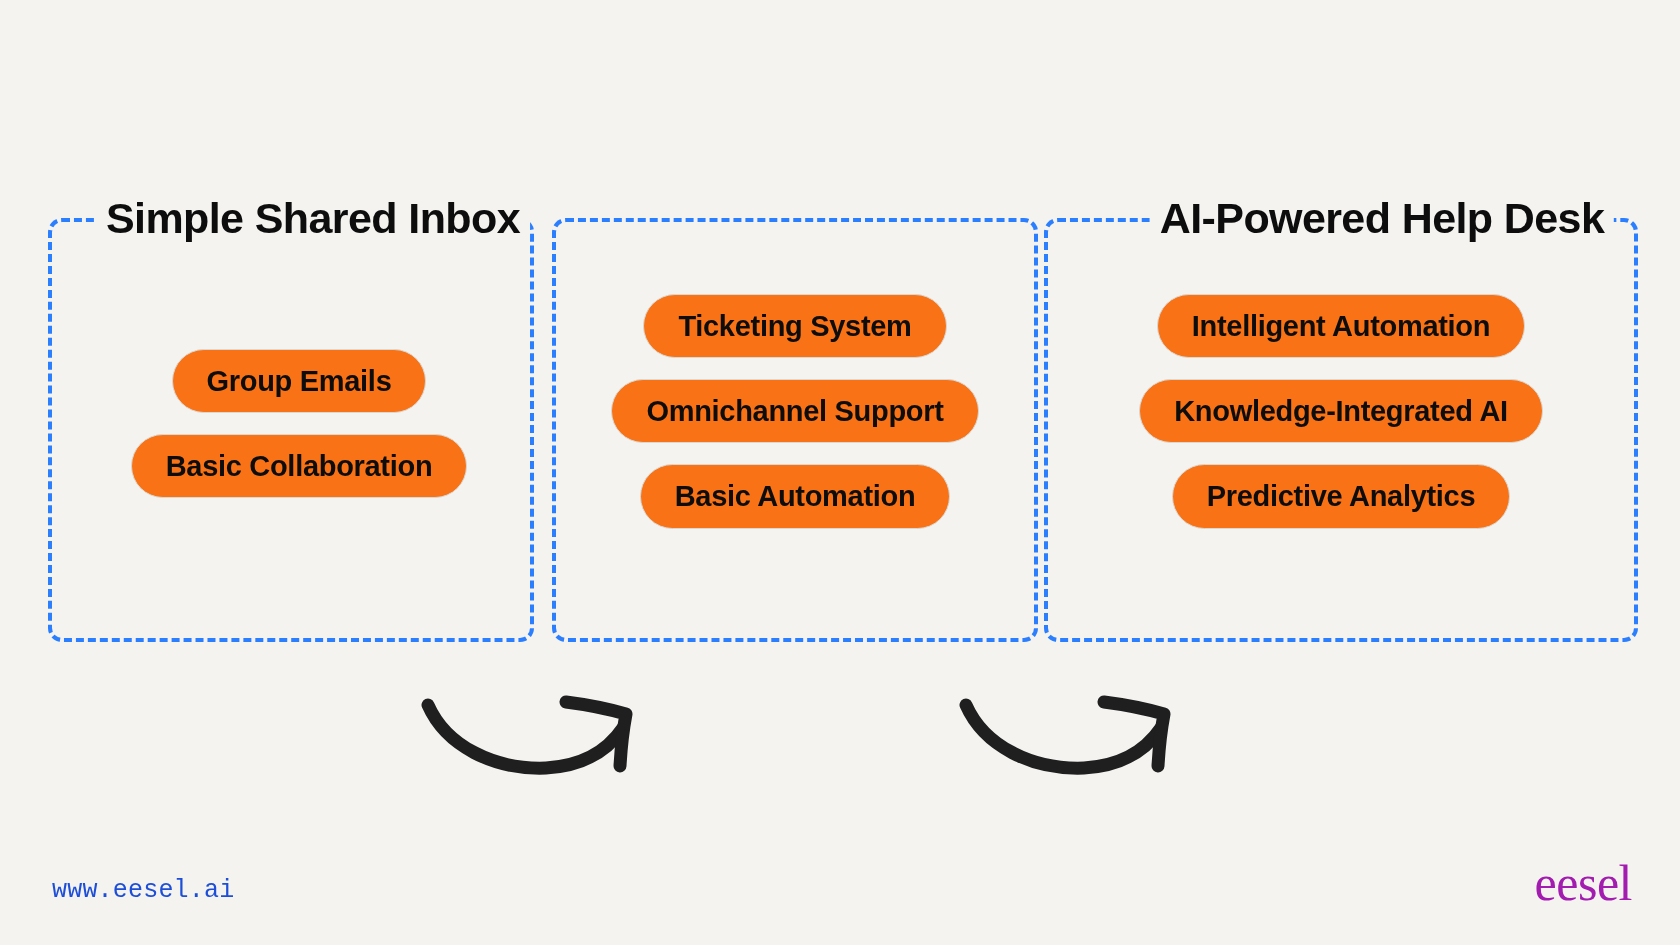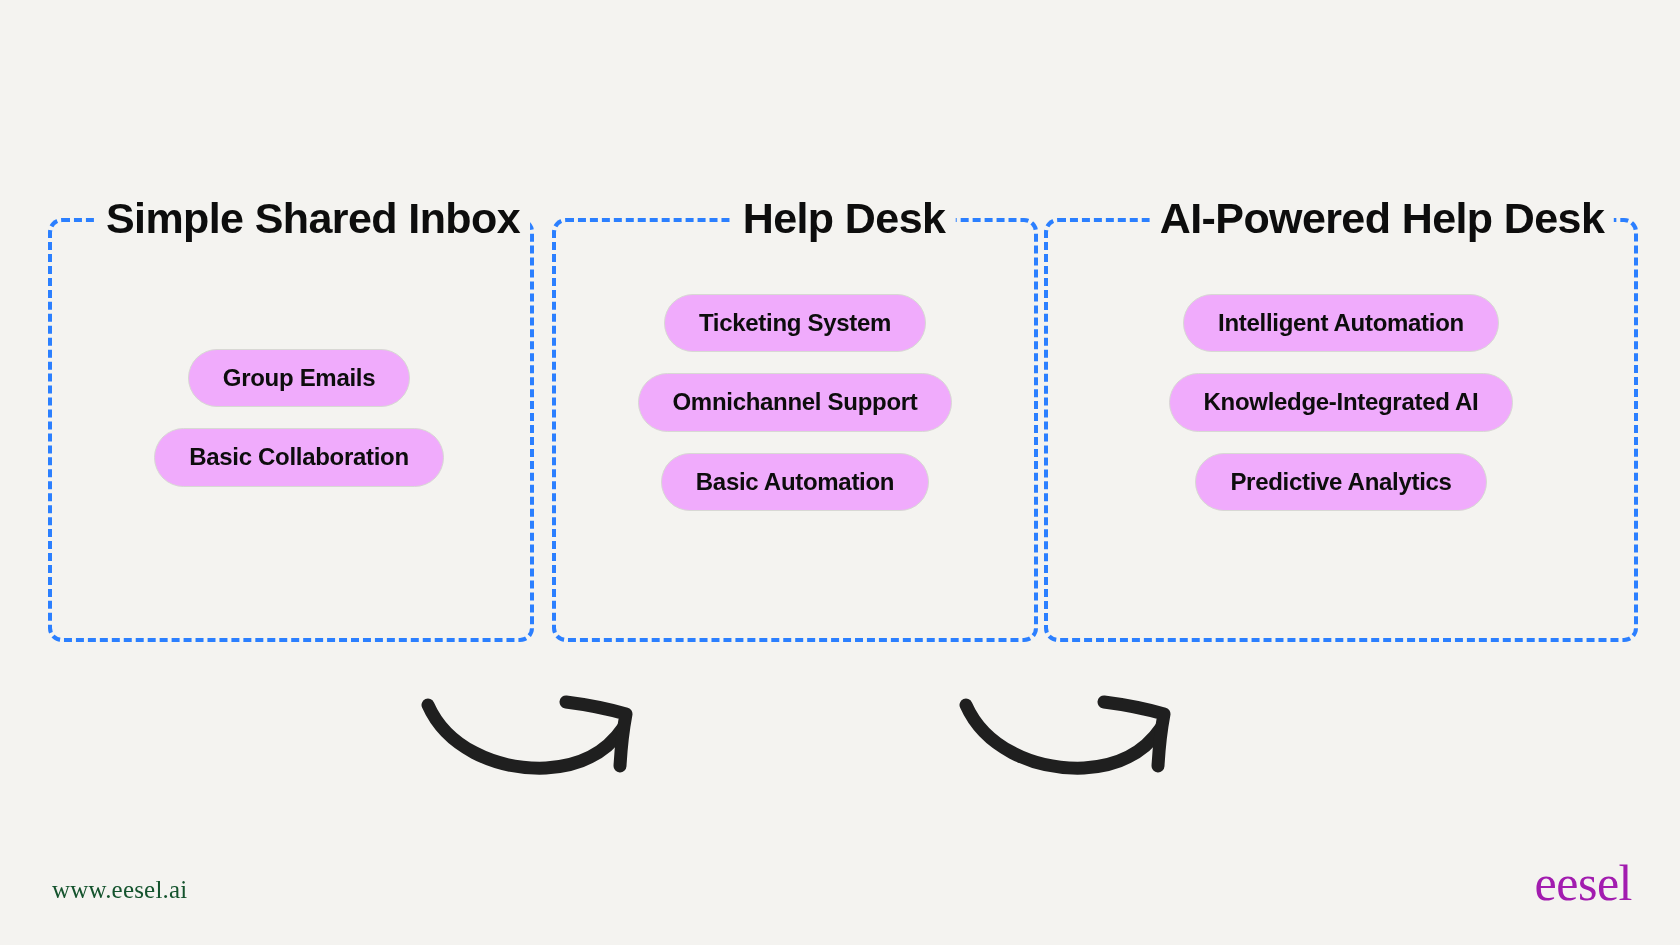--- a/index.html
+++ b/index.html
@@ -57,25 +57,25 @@
     display: flex;
     flex-direction: column;
     align-items: center;
     gap: 21px;
   }
   #stack-0 { left: 56px;   top: 349px; width: 486px; }
   #stack-1 { left: 552px;  top: 294px; width: 486px; }
   #stack-2 { left: 1044px; top: 294px; width: 594px; gap: 21px; }
 
   .pill {
-    background: #f0abfc;
+    background: #f97316;
     border: 1.5px solid #d8d8d4;
     border-radius: 999px;
     padding: 14px 34px;
-    font-size: 24px;
+    font-size: 29px;
     font-weight: 700;
     letter-spacing: -0.3px;
     color: #0d0d0d;
     white-space: nowrap;
     line-height: 1.18;
     text-align: right;
   }
 
   
   .arrow {
@@ -83,23 +83,23 @@
     pointer-events: none;
   }
   #arrow-0 { left: 420px; top: 660px; width: 260px; height: 120px; }
   #arrow-1 { left: 958px; top: 660px; width: 260px; height: 120px; }
 
   
   #footer-url {
     position: absolute;
     left: 52px;
     top: 876px;
-    font-family: Liberation Serif, serif;
+    font-family: Liberation Mono, monospace;
     font-size: 25px;
-    color: #14532d;
+    color: #1d4ed8;
     letter-spacing: 0.2px;
   }
   #brand-logo {
     position: absolute;
     right: 48px;
     top: 858px;
     font-family: "Liberation Serif", serif;
     font-size: 50px;
     color: #a21caf;
     letter-spacing: -0.5px;
@@ -112,21 +112,20 @@
 <div id="stage">
 
   <div class="panel" id="panel-0"></div>
   <div class="panel-title" id="title-0">Simple Shared Inbox</div>
   <div class="pill-stack" id="stack-0">
     <div class="pill">Group Emails</div>
     <div class="pill">Basic Collaboration</div>
   </div>
 
   <div class="panel" id="panel-1"></div>
-  <div class="panel-title" id="title-1">Help Desk</div>
   <div class="pill-stack" id="stack-1">
     <div class="pill">Ticketing System</div>
     <div class="pill">Omnichannel Support</div>
     <div class="pill">Basic Automation</div>
   </div>
 
   <div class="panel" id="panel-2"></div>
   <div class="panel-title" id="title-2">AI-Powered Help Desk</div>
   <div class="pill-stack" id="stack-2">
     <div class="pill">Intelligent Automation</div>

